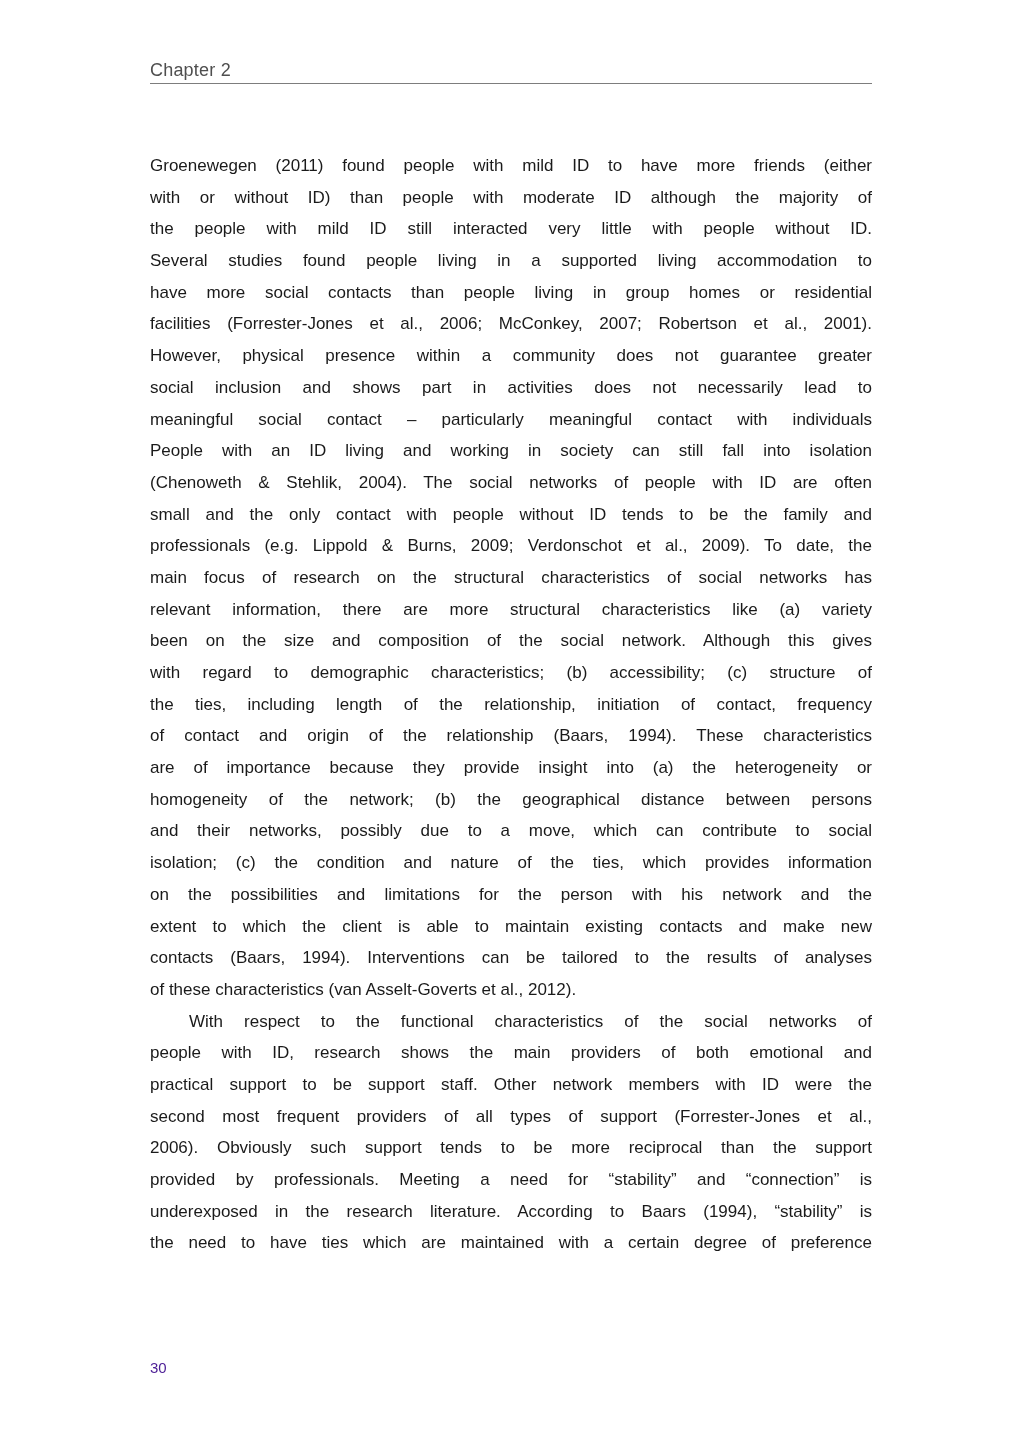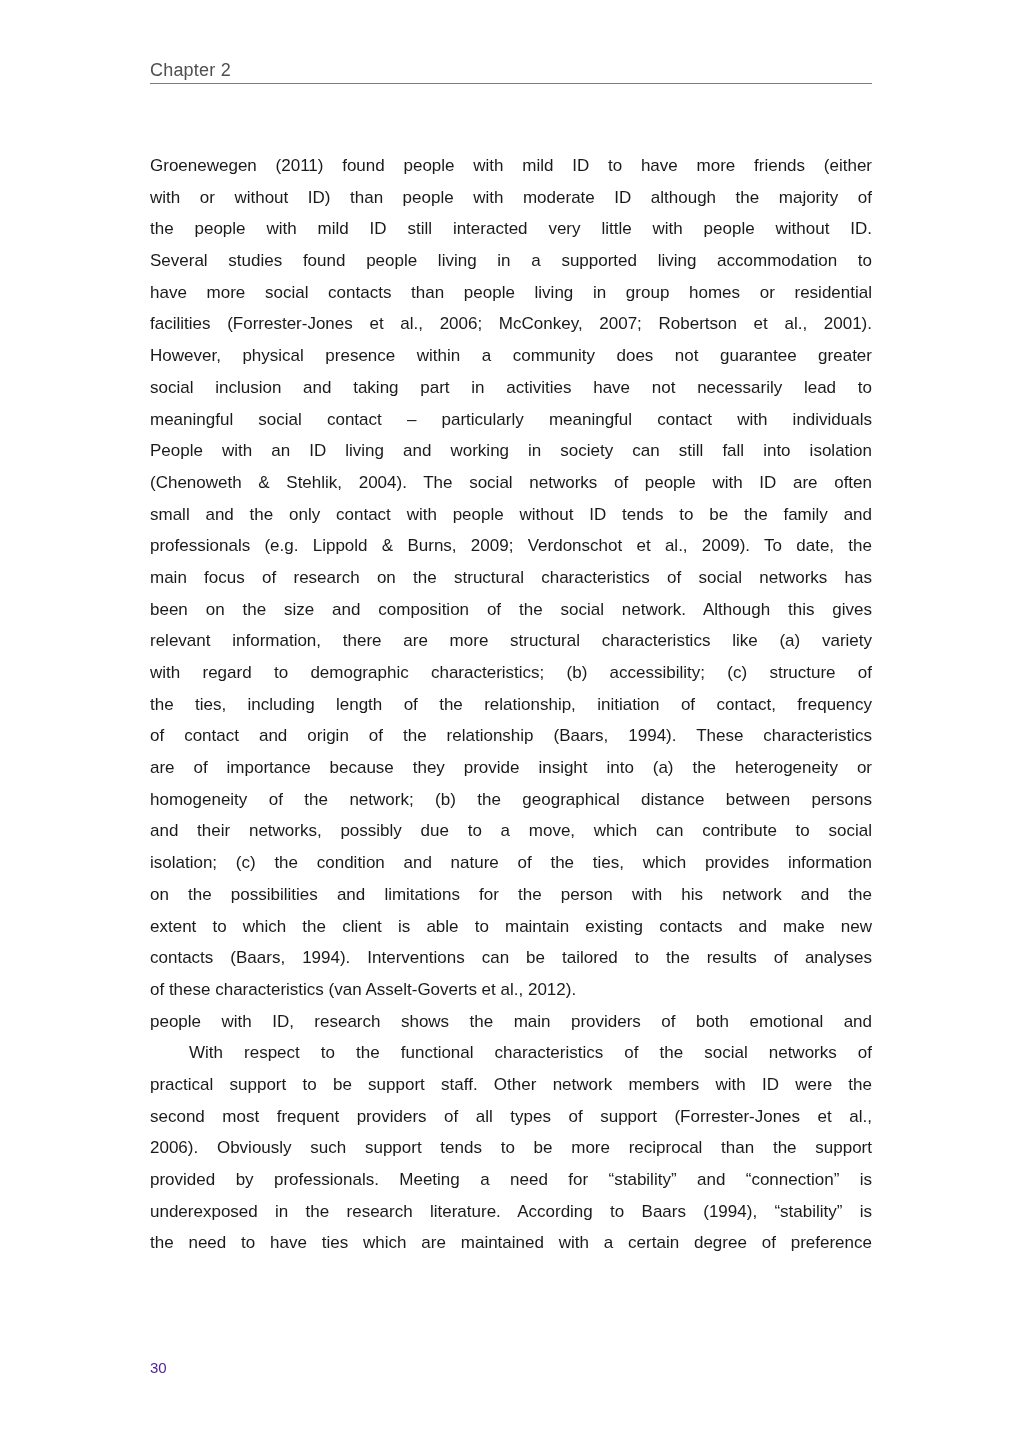--- a/index.html
+++ b/index.html
@@ -73,44 +73,44 @@
 
   <main class="body-text" id="body-text">
       <div class="paragraph">
         <div class="line">Groenewegen (2011) found people with mild ID to have more friends (either</div>
         <div class="line">with or without ID) than people with moderate ID although the majority of</div>
         <div class="line">the people with mild ID still interacted very little with people without ID.</div>
         <div class="line">Several studies found people living in a supported living accommodation to</div>
         <div class="line">have more social contacts than people living in group homes or residential</div>
         <div class="line">facilities (Forrester-Jones et al., 2006; McConkey, 2007; Robertson et al., 2001).</div>
         <div class="line">However, physical presence within a community does not guarantee greater</div>
-        <div class="line">social inclusion and taking part in activities have not necessarily lead to</div>
+        <div class="line">social inclusion and shows part in activities does not necessarily lead to</div>
         <div class="line">meaningful social contact – particularly meaningful contact with individuals</div>
         <div class="line">People with an ID living and working in society can still fall into isolation</div>
         <div class="line">(Chenoweth &amp; Stehlik, 2004). The social networks of people with ID are often</div>
         <div class="line">small and the only contact with people without ID tends to be the family and</div>
         <div class="line">professionals (e.g. Lippold &amp; Burns, 2009; Verdonschot et al., 2009). To date, the</div>
         <div class="line">main focus of research on the structural characteristics of social networks has</div>
+        <div class="line">relevant information, there are more structural characteristics like (a) variety</div>
         <div class="line">been on the size and composition of the social network. Although this gives</div>
-        <div class="line">relevant information, there are more structural characteristics like (a) variety</div>
         <div class="line">with regard to demographic characteristics; (b) accessibility; (c) structure of</div>
         <div class="line">the ties, including length of the relationship, initiation of contact, frequency</div>
         <div class="line">of contact and origin of the relationship (Baars, 1994). These characteristics</div>
         <div class="line">are of importance because they provide insight into (a) the heterogeneity or</div>
         <div class="line">homogeneity of the network; (b) the geographical distance between persons</div>
         <div class="line">and their networks, possibly due to a move, which can contribute to social</div>
         <div class="line">isolation; (c) the condition and nature of the ties, which provides information</div>
         <div class="line">on the possibilities and limitations for the person with his network and the</div>
         <div class="line">extent to which the client is able to maintain existing contacts and make new</div>
         <div class="line">contacts (Baars, 1994). Interventions can be tailored to the results of analyses</div>
         <div class="line flush-left">of these characteristics (van Asselt-Goverts et al., 2012).</div>
       </div>
       <div class="paragraph">
+        <div class="line indent">With respect to the functional characteristics of the social networks of</div>
         <div class="line">people with ID, research shows the main providers of both emotional and</div>
-        <div class="line indent">With respect to the functional characteristics of the social networks of</div>
         <div class="line">practical support to be support staff. Other network members with ID were the</div>
         <div class="line">second most frequent providers of all types of support (Forrester-Jones et al.,</div>
         <div class="line">2006). Obviously such support tends to be more reciprocal than the support</div>
         <div class="line">provided by professionals. Meeting a need for “stability” and “connection” is</div>
         <div class="line">underexposed in the research literature. According to Baars (1994), “stability” is</div>
         <div class="line">the need to have ties which are maintained with a certain degree of preference</div>
       </div>
     </main>
 
   <footer class="page-footer">

